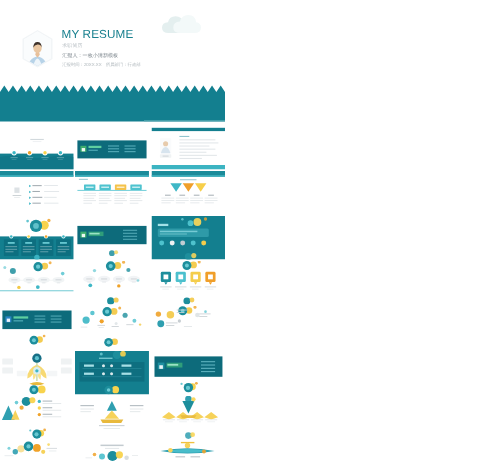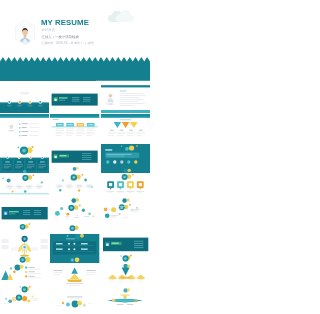--- a/index.html
+++ b/index.html
@@ -4,21 +4,21 @@
 <style>
   html,body{margin:0;padding:0;}
   body{width:150px;height:314px;overflow:hidden;background:#fff;
        font-family:"Liberation Sans",sans-serif;}
   .page{position:relative;width:150px;height:314px;background:#fff;overflow:hidden;}
   svg{display:block;overflow:visible;}
 
   
   .hero{position:absolute;left:0;top:0;width:150px;height:83.5px;background:#fff;overflow:hidden;}
   .hero-photo{position:absolute;left:14px;top:20px;width:22px;height:25px;}
-  .hero-title{position:absolute;left:41px;top:18px;font-size:7.8px;font-weight:bold;
+  .hero-title{position:absolute;left:41px;top:18px;font-size:7.8px;font-weight:normal;
      letter-spacing:.1px;color:#19808f;line-height:9px;white-space:nowrap;}
   .hero-sub{position:absolute;left:41.5px;top:28px;font-size:3.2px;color:#b6bdc2;
      line-height:4px;white-space:nowrap;letter-spacing:.2px;}
   .hero-l2{position:absolute;left:41.5px;top:34.5px;font-size:3.4px;color:#7d868d;
      line-height:4px;white-space:nowrap;}
   .hero-l3{position:absolute;left:41.5px;top:42px;font-size:2.9px;color:#aeb6bb;
      line-height:3.6px;white-space:nowrap;}
   .cloud{position:absolute;left:108px;top:9px;}
   .hero-zig{position:absolute;left:0;top:57px;}
   .hero-hl{position:absolute;left:96px;top:80.3px;width:54px;height:.8px;

